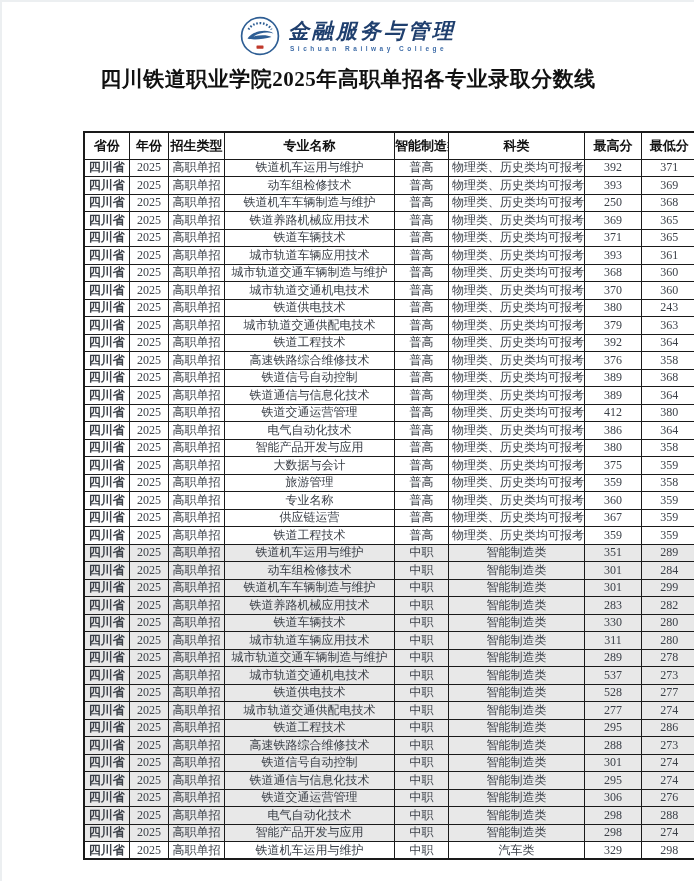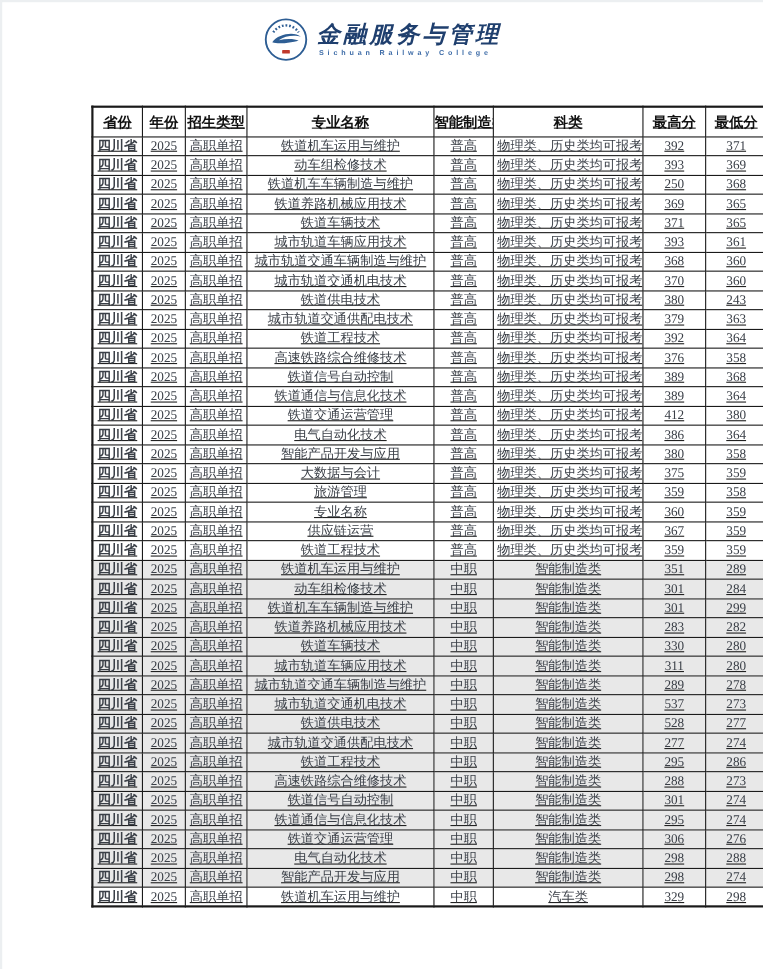--- a/index.html
+++ b/index.html
@@ -30,21 +30,21 @@
     font-weight: bold; margin-top: 1px; margin-left: 2px;
   }
   
   .doc-title {
     margin-top: 7px; text-align: center;
     font-family: "Liberation Serif", "DejaVu Serif", serif;
     font-weight: bold; font-size: 21px; color: #111;
     letter-spacing: 0.5px;
   }
   
-  .table-wrap { margin: 38px auto 0 auto; width: 531px; text-decoration: underline; }
+  .table-wrap { margin: 38px auto 0 auto; width: 531px; }
   table.scores {
     border-collapse: collapse; width: 614px; table-layout: fixed;
     border: 2px solid #1a1a1a;
   }
   table.scores th, table.scores td {
     border: 1px solid #1a1a1a;
     overflow: hidden; white-space: nowrap;
   }
   table.scores th {
     height: 27px; font-size: 13px; text-align: center;
@@ -74,20 +74,21 @@
       <path d="M8.5 13.5 A 13.5 13.5 0 0 1 31.5 13.5" stroke="#2e5e94" stroke-width="2.2" stroke-dasharray="1.6 1.7" fill="none"></path>
       <path d="M7.5 22.5 C 13 14.5 28 12.5 33.5 17.5 C 28 15.5 19 16.5 13.5 20.5 C 20 18.8 28 19 31.5 21 C 24 22.8 13.5 24.5 7.5 22.5 Z" fill="#2e5e94"></path>
       <rect x="16.5" y="29.5" width="7" height="3.2" rx="0.6" fill="#c0392b"></rect>
     </svg>
     <div class="logo-text">
       <div class="logo-zh">金融服务与管理</div>
       <div class="logo-en">Sichuan Railway College</div>
     </div>
   </div>
 
+  <div class="doc-title">四川铁道职业学院2025年高职单招各专业录取分数线</div>
 
   <div class="table-wrap">
     <table class="scores">
       <colgroup>
         <col style="width:46px">
           <col style="width:39px">
           <col style="width:56px">
         <col style="width:170px">
           <col style="width:54px">
           <col style="width:136px">

